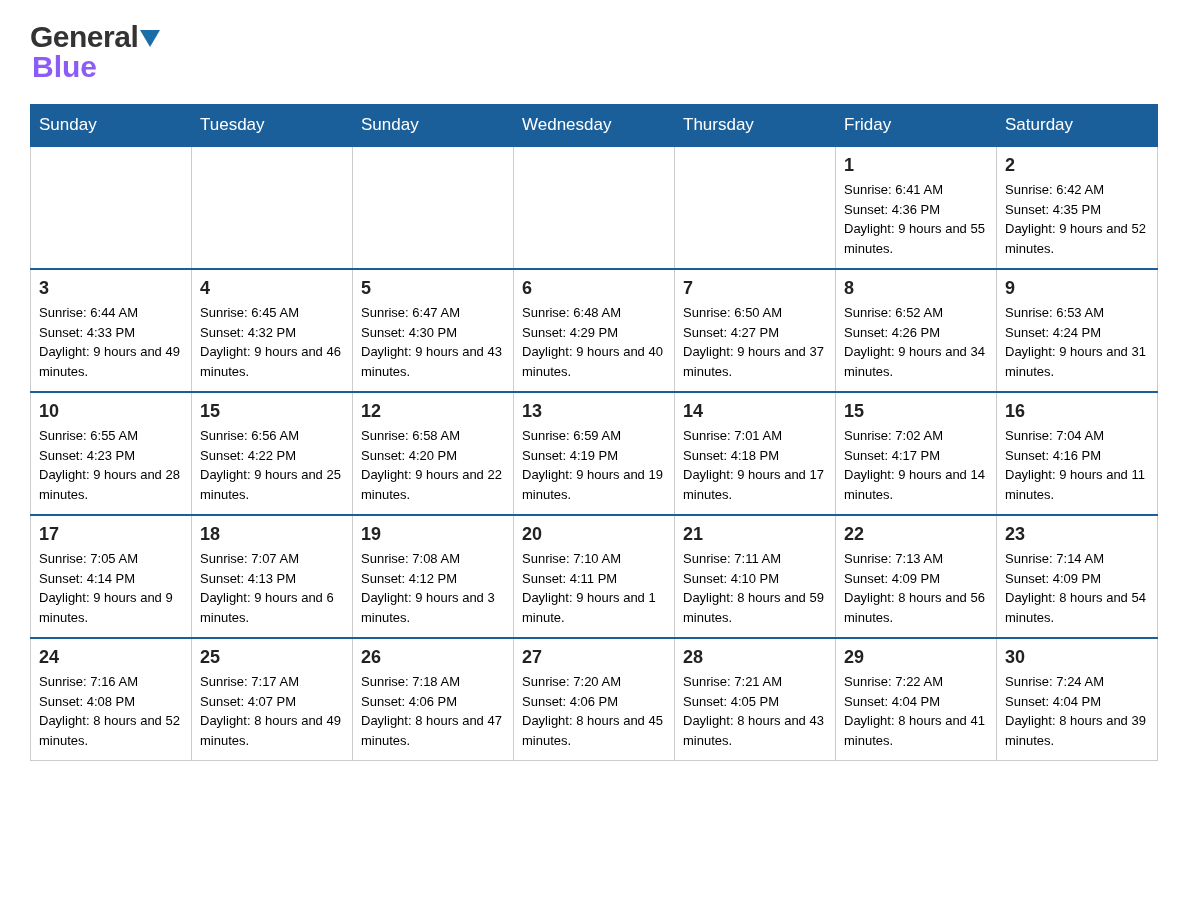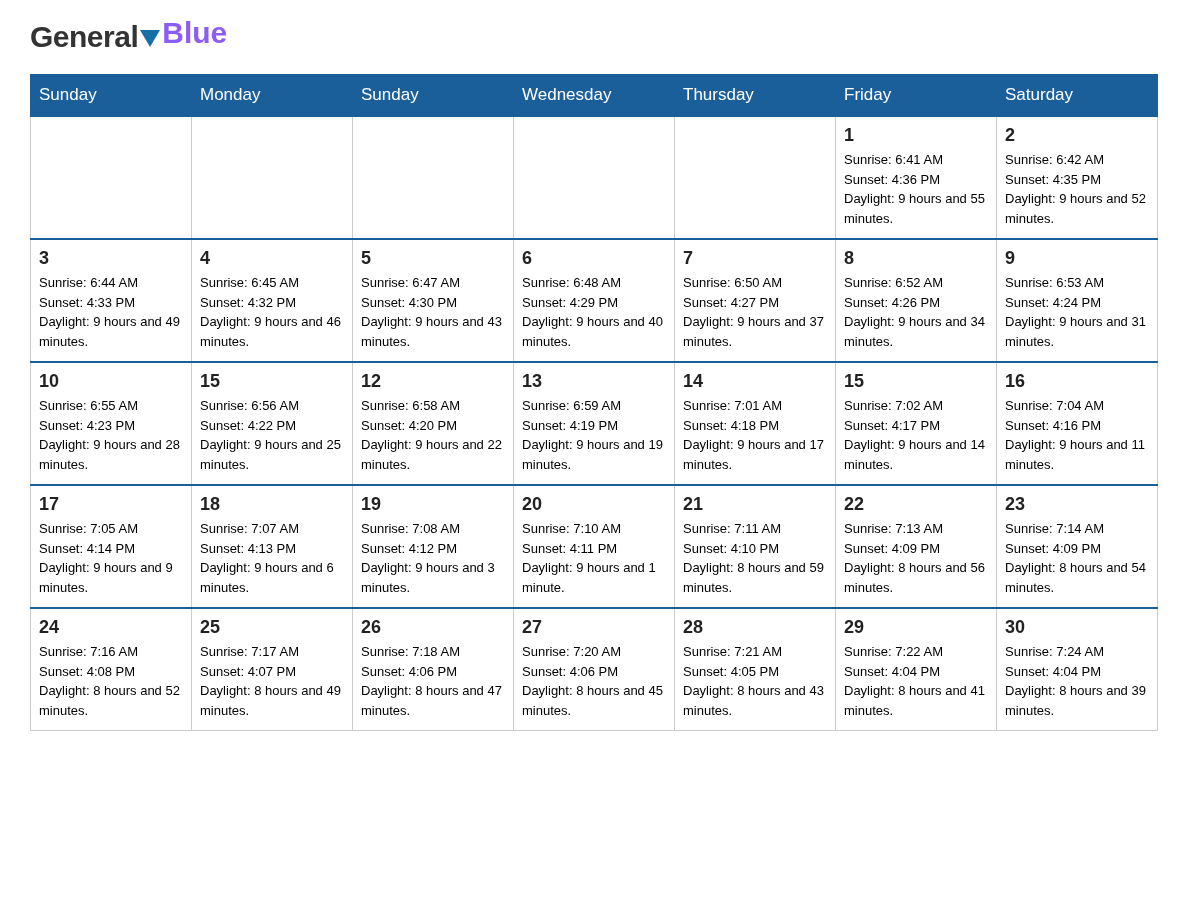--- a/index.html
+++ b/index.html
@@ -65,20 +65,21 @@
     .day-info {
       font-size: 13px;
       color: #000000;
       line-height: 1.5;
     }
     .empty-cell {
       background: #f9f9f9;
     }
     .logo-wrap {
       display: flex;
+      flex-direction: column;
       align-items: flex-start;
       justify-content: space-between;
     }
     .logo-row1 {
       display: flex;
       align-items: center;
     }
     .logo-general {
       font-size: 30px;
       font-weight: bold;
@@ -113,21 +114,21 @@
         <span class="logo-triangle"></span>
     </div>
     <div class="logo-row2">Blue</div>
   </div>
 </div>
 
 <table class="calendar" id="cal-table">
   <thead>
     <tr id="header-row">
         <th>Sunday</th>
-        <th>Monday</th>
+        <th>Tuesday</th>
         <th>Sunday</th>
         <th>Wednesday</th>
         <th>Thursday</th>
         <th>Friday</th>
         <th>Saturday</th>
       </tr>
   </thead>
   <tbody id="calendar-body">
       <tr>
         <td class="empty-cell"></td>

